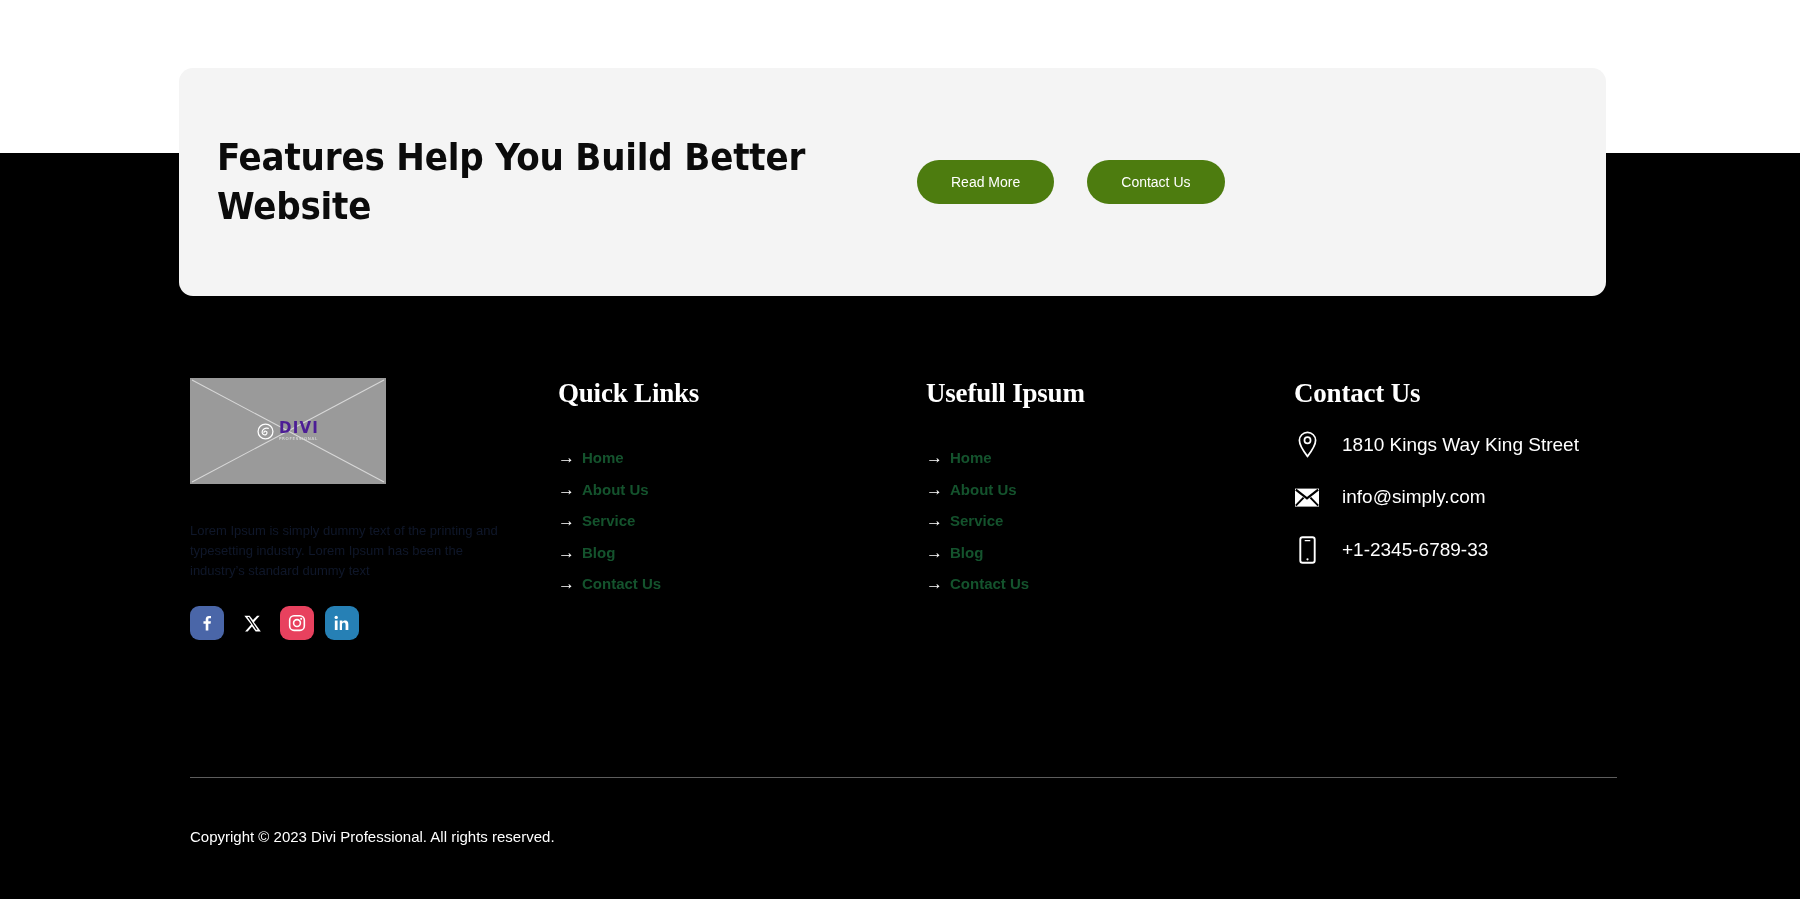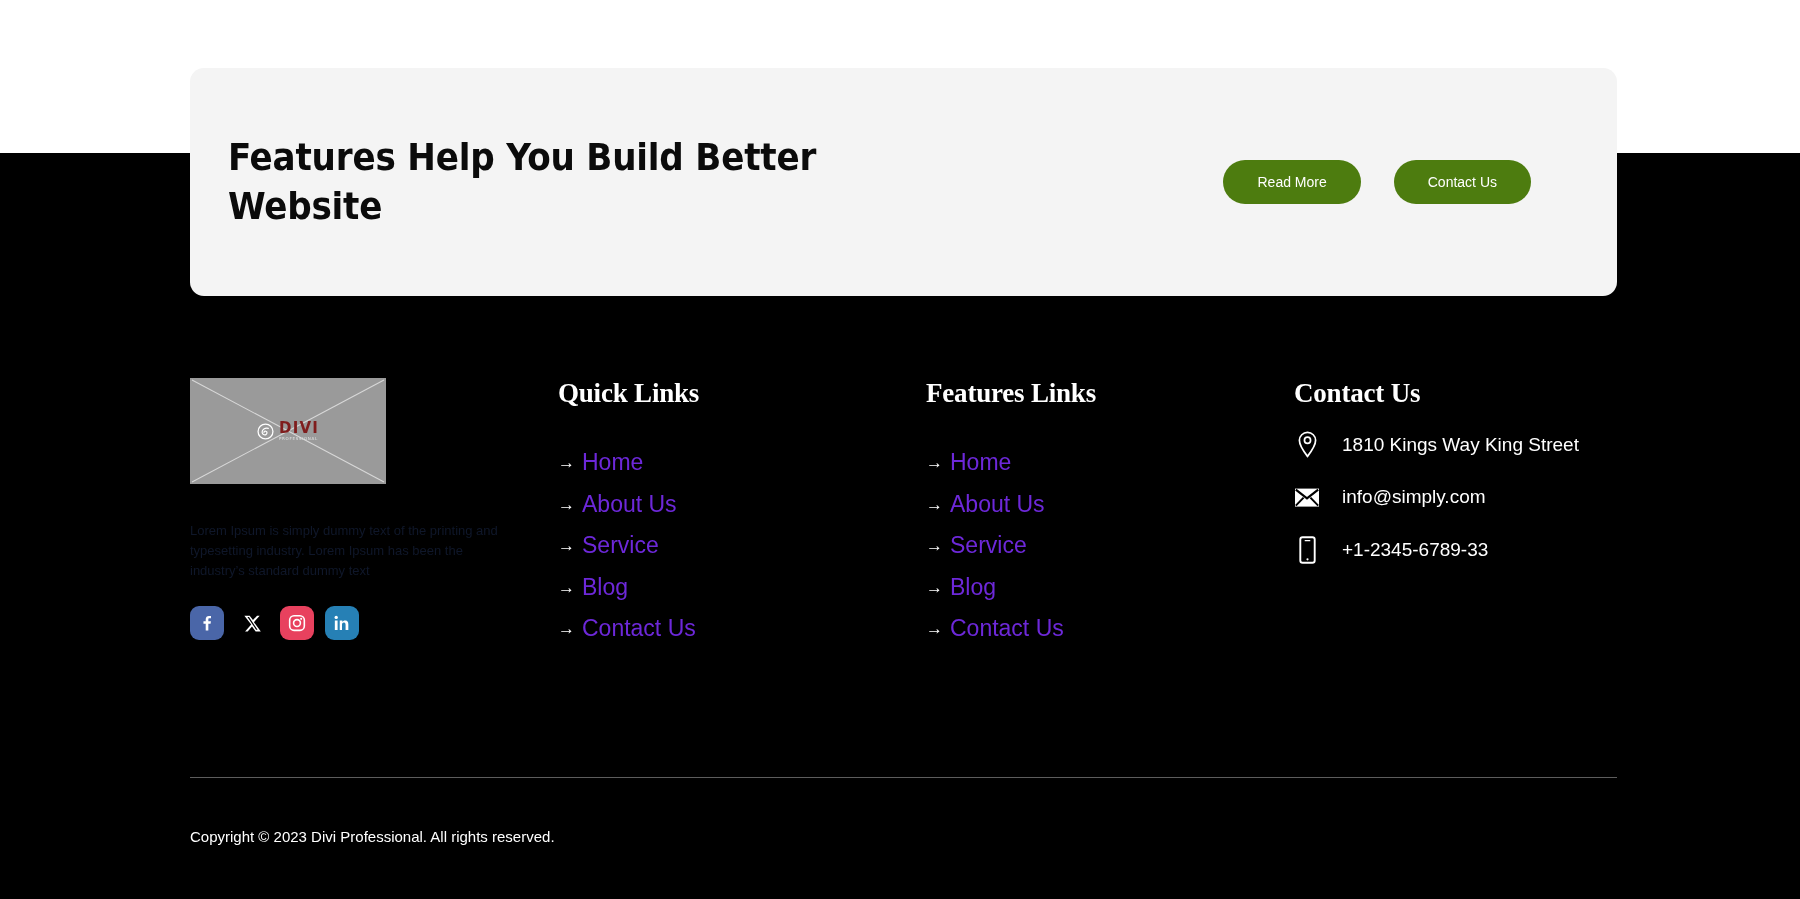--- a/index.html
+++ b/index.html
@@ -26,31 +26,30 @@
     position: absolute;
     left: 0;
     top: 153px;
     width: 1800px;
     height: 746px;
     background: #000000;
   }
   
   .cta-card {
     position: absolute;
-    left: 190px;
+    left: 179px;
     top: 68px;
     width: 1427px;
     height: 228px;
     background: #f4f4f4;
     border-radius: 14px;
     box-sizing: border-box;
     padding: 0 38px;
     display: flex;
     align-items: center;
-    justify-content: space-between;
   }
   .cta-heading {
     font-size: 38px;
     line-height: 1.28;
     font-weight: 700;
     color: #0b0b0b;
     letter-spacing: -0.2px;
     max-width: 700px;
     margin: 0;
     font-family: "DejaVu Sans", "Liberation Sans", sans-serif;
@@ -113,21 +112,21 @@
     width: 17px;
     height: 17px;
   }
   .logo-word {
     display: flex;
     flex-direction: column;
     align-items: flex-start;
     line-height: 1;
   }
   .logo-word .big {
-    color: #7f1d1d;
+    color: #4c1d95;
     font-size: 15px;
     font-weight: 700;
     letter-spacing: 1.2px;
     font-family: "DejaVu Sans", "Liberation Sans", sans-serif;
   }
   .logo-word .small {
     color: #e2e2e2;
     font-size: 4px;
     letter-spacing: 0.7px;
     margin-top: 1.5px;
@@ -172,24 +171,25 @@
     margin: 40px 0 0 0;
     padding: 0;
   }
   .link-list li {
     display: flex;
     align-items: center;
     gap: 9px;
     margin-bottom: 14.5px;
   }
   .link-list a {
-    color: #6d28d9;
+    color: #14532d;
     text-decoration: none;
-    font-size: 23px;
-    font-family: "Liberation Sans", sans-serif;
+    font-size: 15px;
+    font-family: "Liberation Sans", sans-serif;
+    font-weight: bold;
   }
   .arrow {
     color: #ffffff;
     font-size: 17px;
     line-height: 1;
     display: inline-block;
     width: 15px;
   }
   .contact-list {
     list-style: none;
@@ -319,21 +319,21 @@
           <a>Blog</a>
         </li>
         <li>
           <span class="arrow">→</span>
           <a>Contact Us</a>
         </li>
       </ul>
     </div>
 
     <div class="col-useful">
-      <h2 class="col-title">Features Links</h2>
+      <h2 class="col-title">Usefull Ipsum</h2>
       <ul class="link-list">
         <li>
           <span class="arrow">→</span>
           <a>Home</a>
         </li>
         <li>
           <span class="arrow">→</span>
           <a>About Us</a>
         </li>
         <li>

